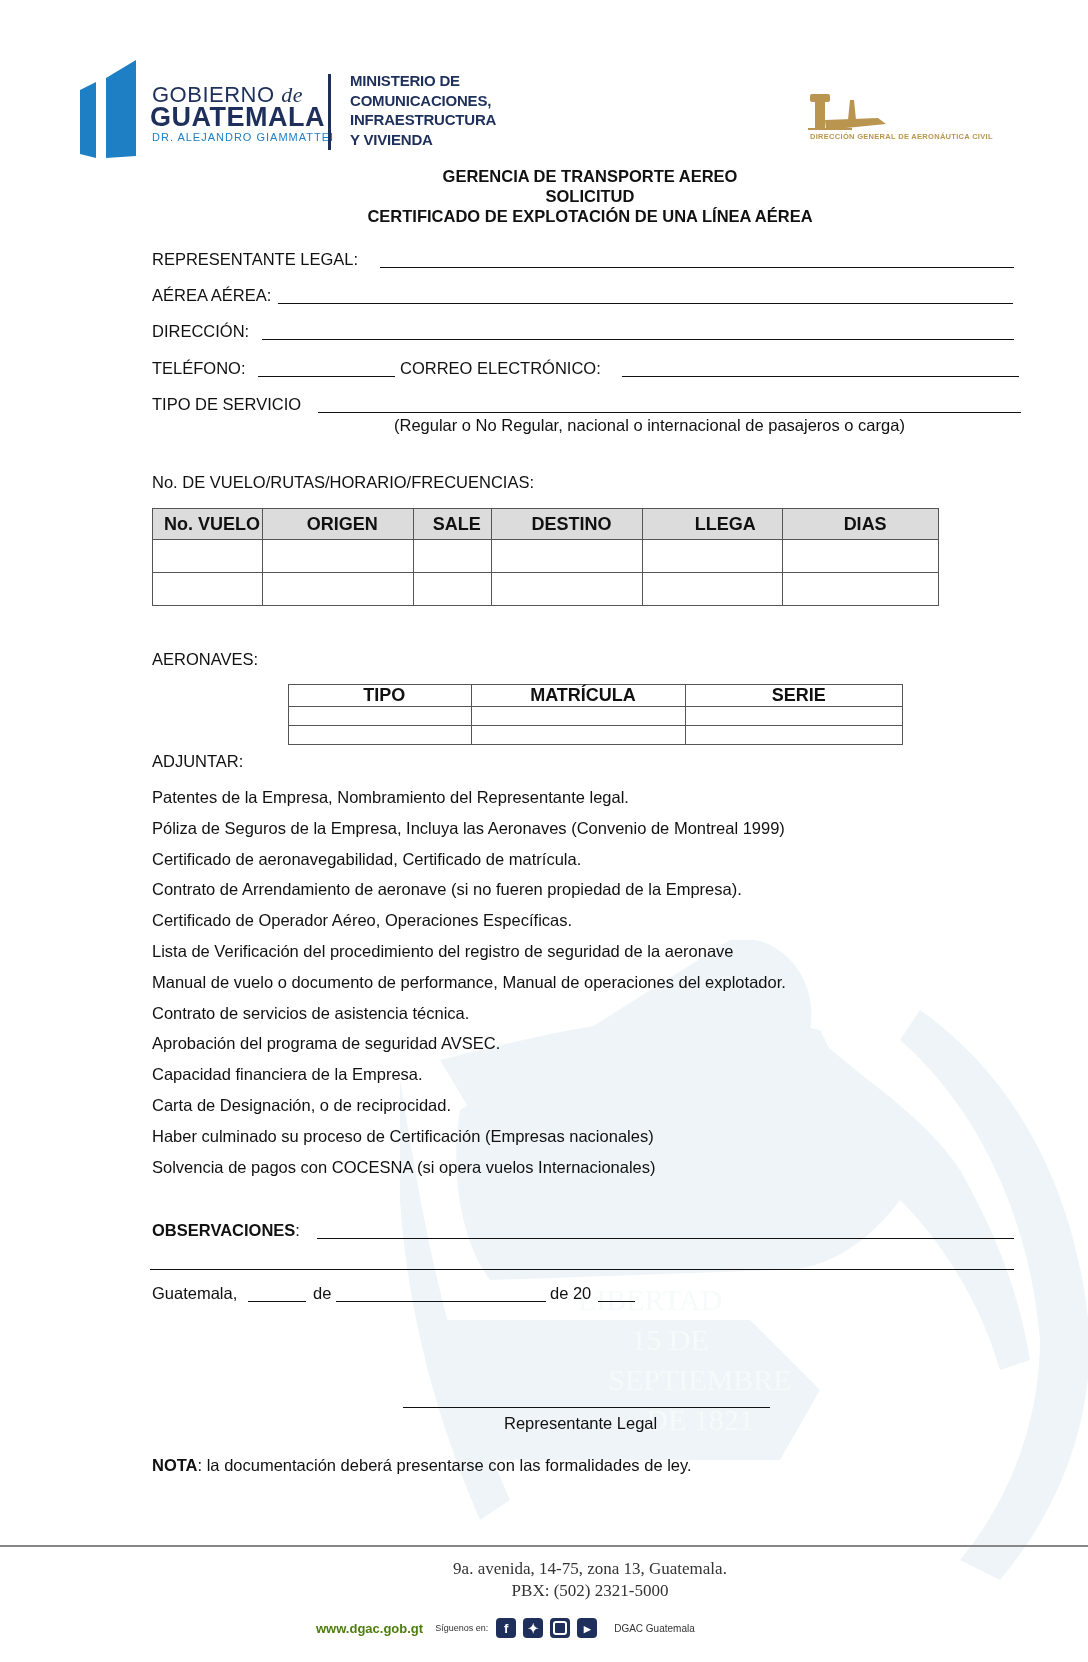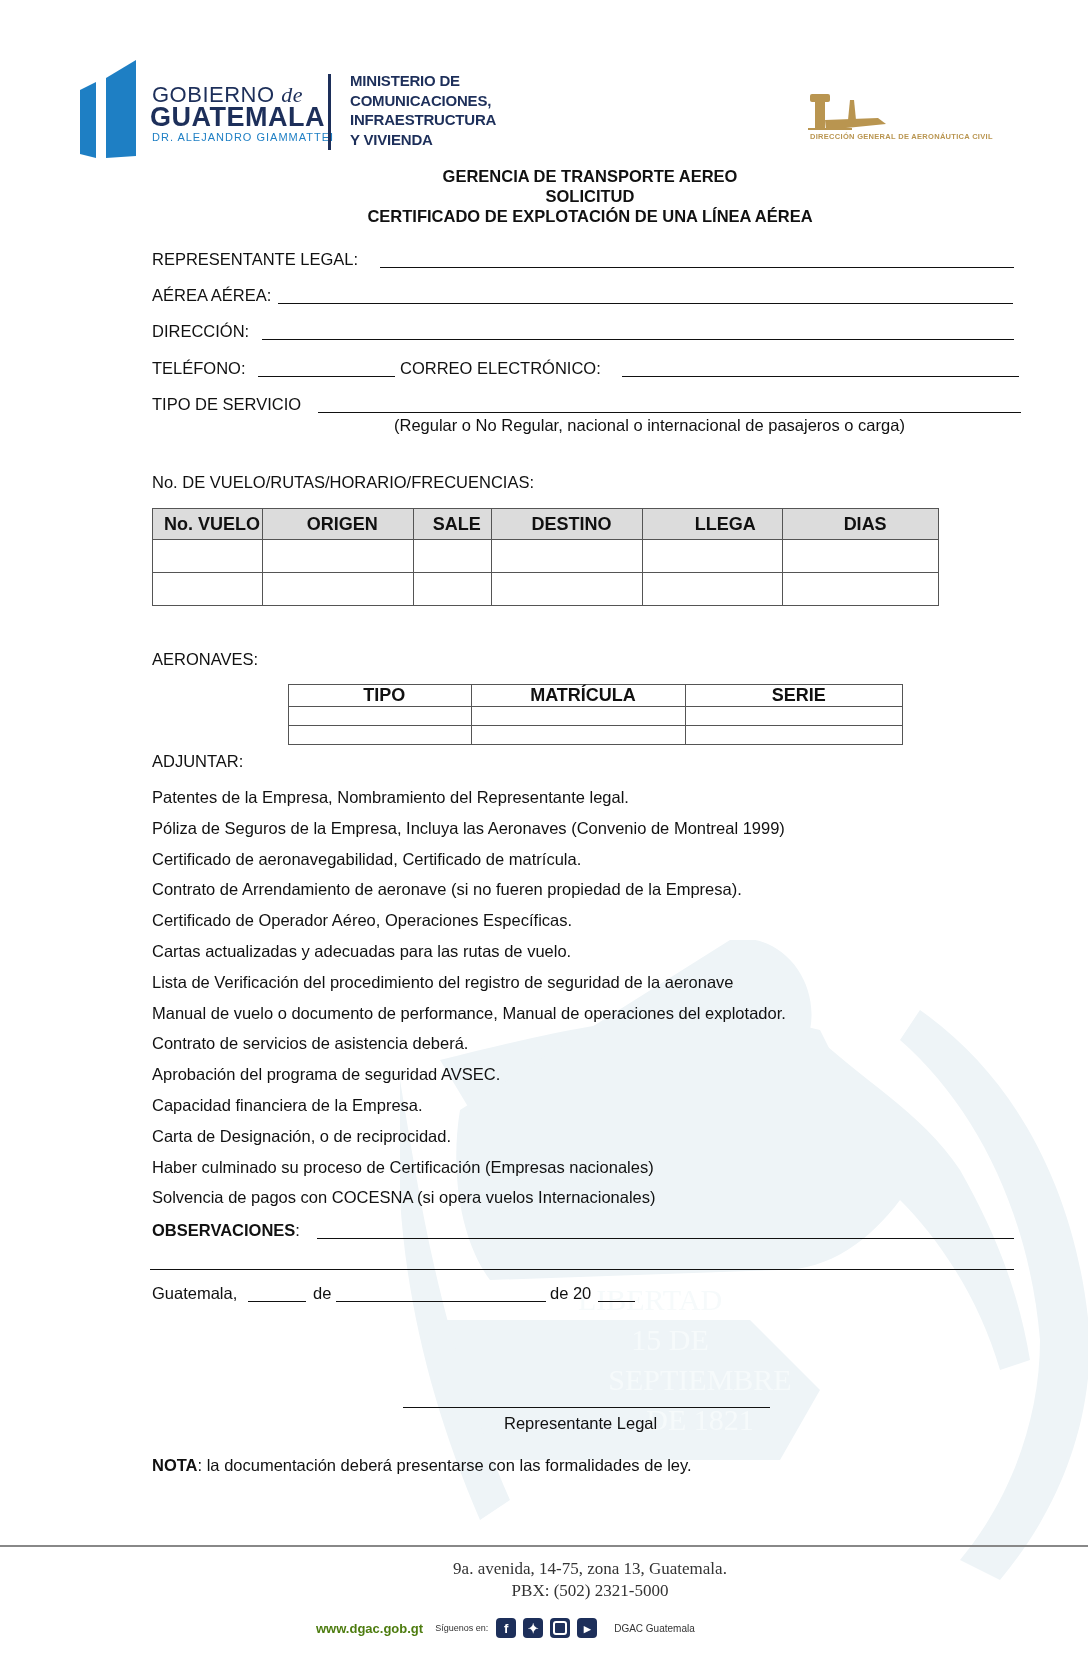--- a/index.html
+++ b/index.html
@@ -167,24 +167,23 @@
 </tbody>
   </table>
 
 <div class="field" style="left:152px;top:752px">ADJUNTAR:</div>
 <div class="list">
   <div>Patentes de la Empresa, Nombramiento del Representante legal.</div>
   <div>Póliza de Seguros de la Empresa, Incluya las Aeronaves (Convenio de Montreal 1999)</div>
   <div>Certificado de aeronavegabilidad, Certificado de matrícula.</div>
   <div>Contrato de Arrendamiento de aeronave (si no fueren propiedad de la Empresa).</div>
   <div>Certificado de Operador Aéreo, Operaciones Específicas.</div>
-  <div>Cartas actualizadas y adecuadas para las rutas de vuelo.</div>
   <div>Lista de Verificación del procedimiento del registro de seguridad de la aeronave</div>
   <div>Manual de vuelo o documento de performance, Manual de operaciones del explotador.</div>
-  <div>Contrato de servicios de asistencia deberá.</div>
+  <div>Contrato de servicios de asistencia técnica.</div>
   <div>Aprobación del programa de seguridad AVSEC.</div>
   <div>Capacidad financiera de la Empresa.</div>
   <div>Carta de Designación, o de reciprocidad.</div>
   <div>Haber culminado su proceso de Certificación (Empresas nacionales)</div>
   <div>Solvencia de pagos con COCESNA (si opera vuelos Internacionales)</div>
 </div>
 
 <div class="field" style="left:152px;top:1221px"><b>OBSERVACIONES</b>:</div>
 <div class="line" style="left:317px;top:1238px;width:697px"></div>
 <div class="line" style="left:150px;top:1269px;width:864px"></div>

